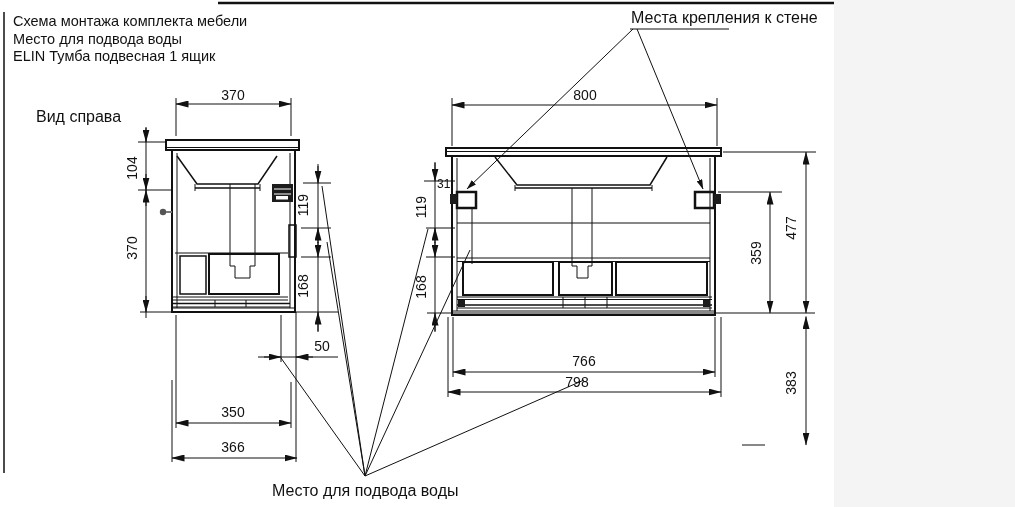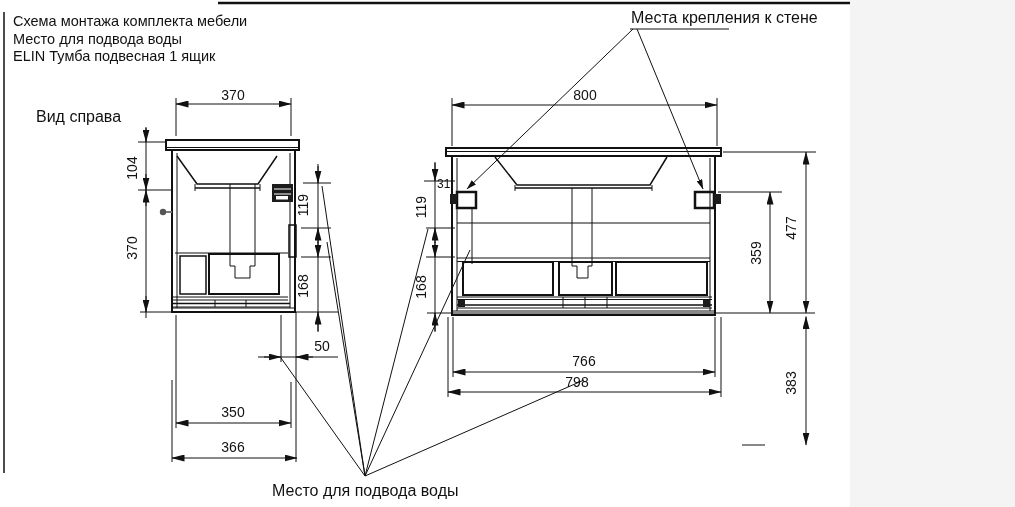--- a/index.html
+++ b/index.html
@@ -1,17 +1,17 @@
 <!DOCTYPE html>
 <html><head>
 <meta charset="utf-8">
 <style>
   html,body{margin:0;padding:0;background:#f4f4f4;}
   .sheet{position:relative;width:834px;height:507px;background:#ffffff;overflow:hidden;
-         font-family:"Liberation Sans", sans-serif;padding-left:16px;}
+         font-family:"Liberation Sans", sans-serif;}
   svg{position:absolute;left:0;top:0;}
   svg text{fill:#111;font-family:"Liberation Sans", sans-serif;}
   .t-title{font-size:14.5px;}
   .t-label{font-size:16px;}
   .t-dim{font-size:14px;}
   .t-dim-sm{font-size:12px;}
 </style>
 </head>
 <body>
 

